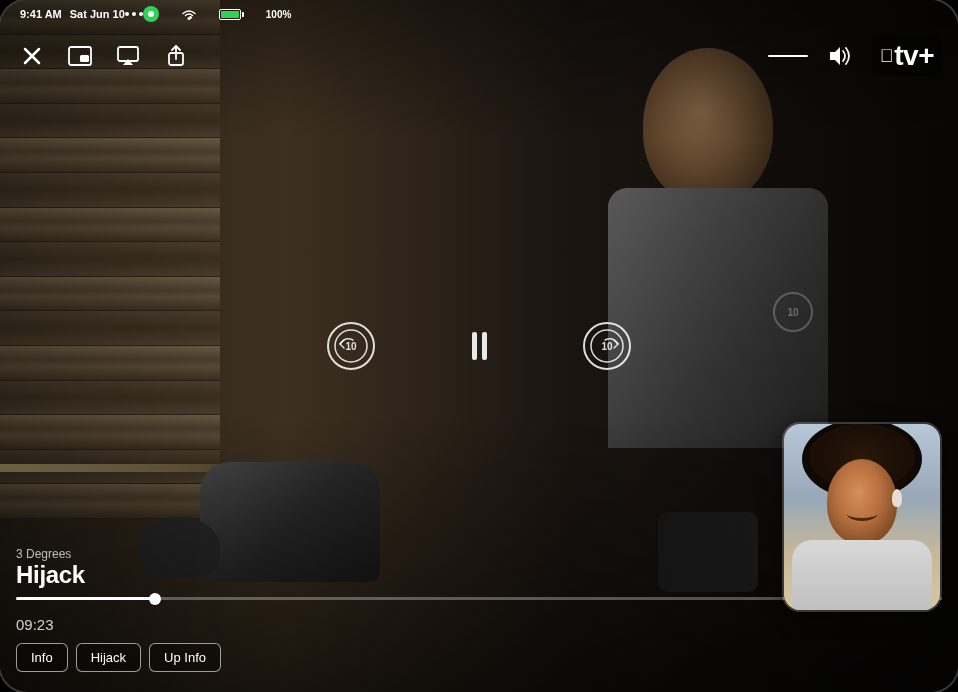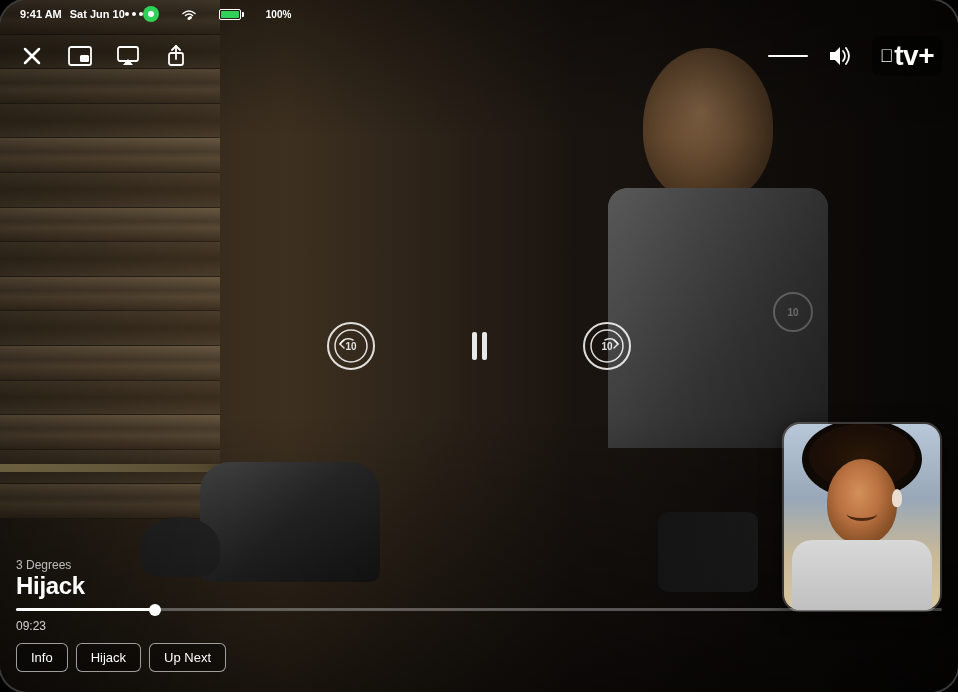--- a/index.html
+++ b/index.html
@@ -406,22 +406,22 @@
       top: 50%;
       transform: translate(-50%, -50%);
       width: 12px;
       height: 12px;
       background: #fff;
       border-radius: 50%;
     }
 
     .time-display {
       color: rgba(255,255,255,0.8);
-      font-size: 12px;
-      margin-top: 8px;
+      font-size: 15px;
+      margin-top: 16px;
     }
 
     
     .action-buttons {
       display: flex;
       gap: 8px;
       margin-top: 10px;
     }
 
     .action-btn {
@@ -674,21 +674,21 @@
         <div class="progress-track">
           <div class="progress-fill"></div>
           <div class="progress-thumb"></div>
         </div>
       </div>
       <div class="time-display">09:23</div>
 
       <div class="action-buttons">
         <button class="action-btn">Info</button>
         <button class="action-btn">Hijack</button>
-        <button class="action-btn">Up Next</button>
+        <button class="action-btn">Up Info</button>
       </div>
     </div>
 
     <div class="facetime-overlay">
       <div class="facetime-bg">
 
         <div class="ft-room-bg"></div>
 
         <div style="position:absolute;top:15px;left:50%;transform:translateX(-50%);width:90px;height:110px;">
 

